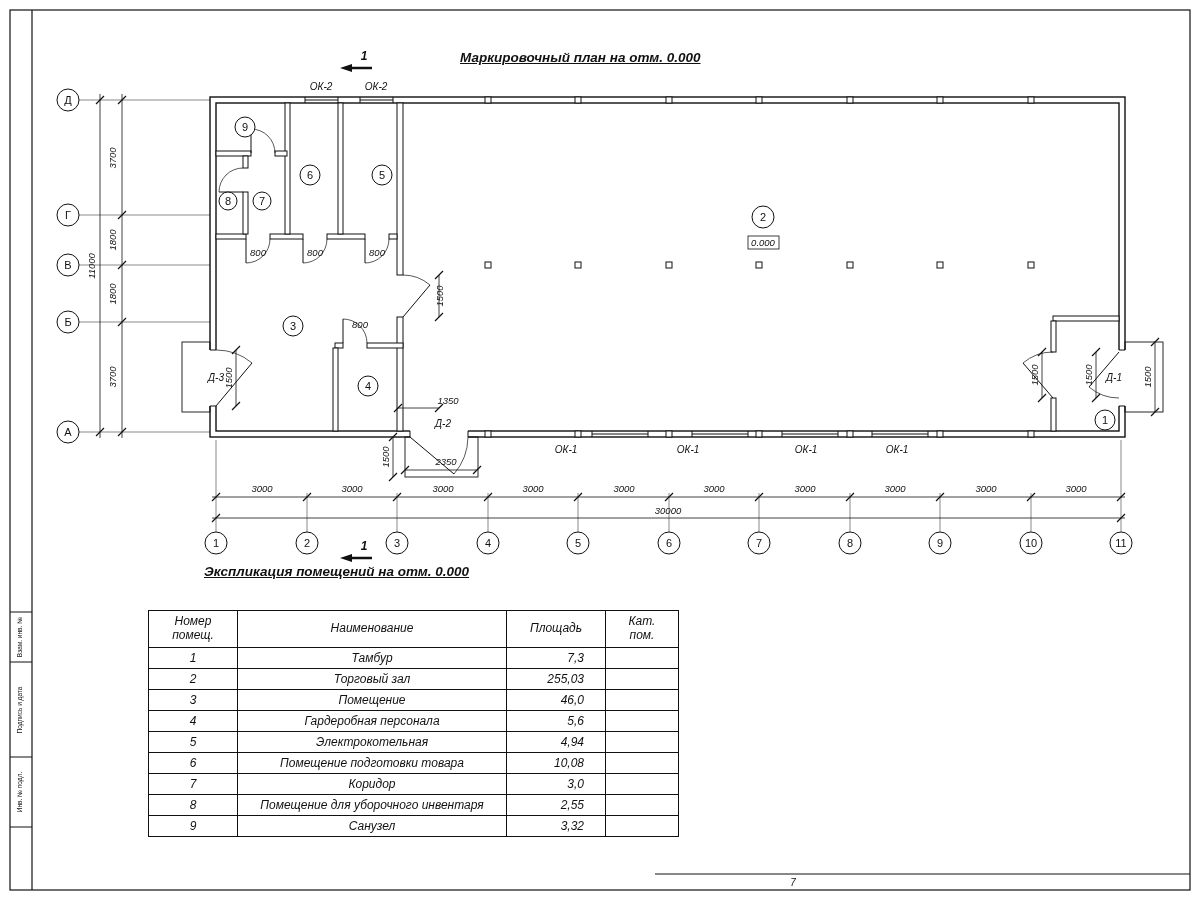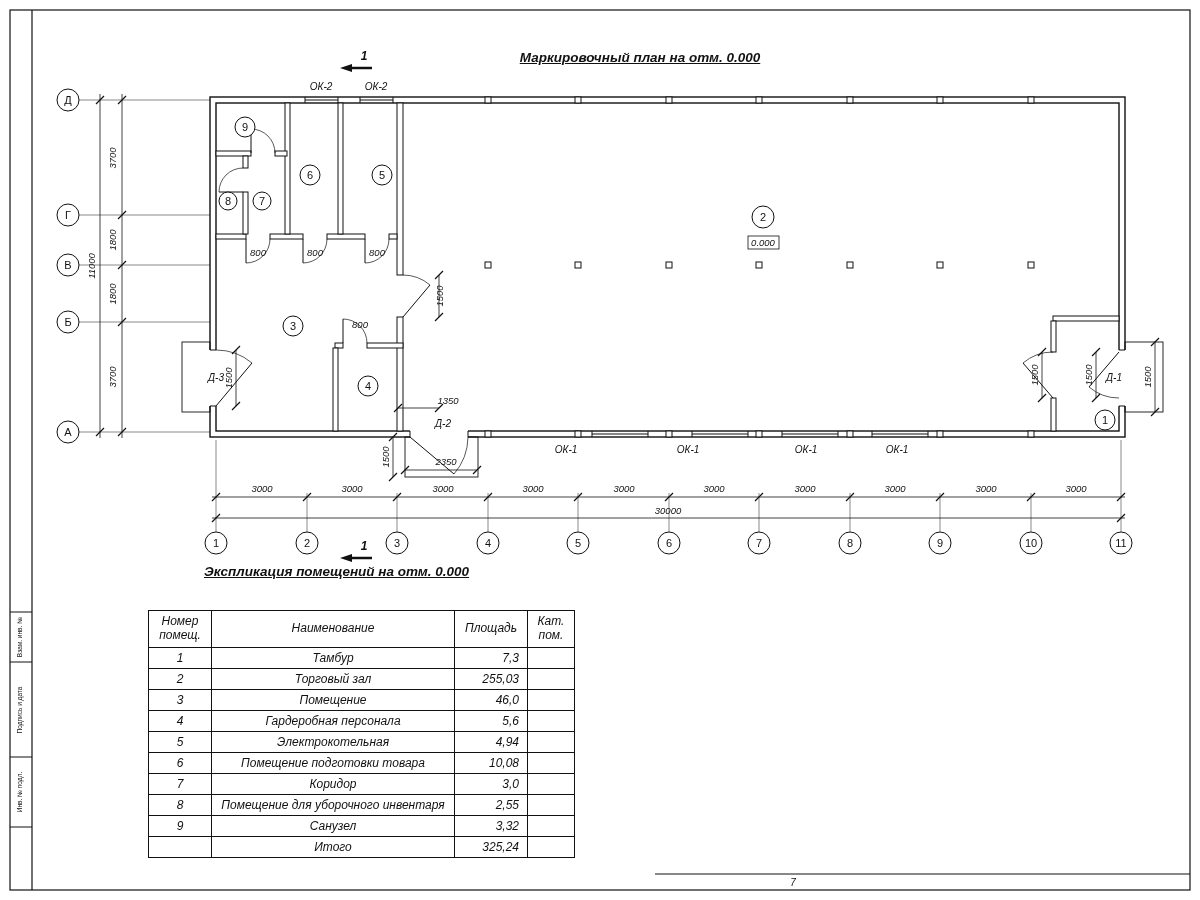--- a/index.html
+++ b/index.html
@@ -8,25 +8,25 @@
   svg{position:absolute;left:0;top:0;}
   svg text{font-family:"Liberation Sans",sans-serif;fill:#111;}
   .t-dim{font-size:9.5px;font-style:italic;}
   .t-axis{font-size:11px;}
   .t-room{font-size:11px;}
   .t-mark{font-size:10px;font-style:italic;}
   .t-sec{font-size:12px;font-style:italic;font-weight:bold;}
   .t-stamp{font-size:6.5px;}
   .title{position:absolute;font-weight:bold;font-style:italic;font-size:13.5px;color:#111;
          text-decoration:underline;white-space:nowrap;}
-  #plan-title{left:460px;top:50px;width:360px;text-align:center;}
+  #plan-title{left:460px;top:50px;width:360px;}
   #schedule-title{left:204px;top:564px;}
   table.expl{position:absolute;left:148px;top:610px;border-collapse:collapse;color:#111;}
   table.expl th, table.expl td{border:1px solid #111;font-weight:normal;font-style:italic;
-         font-size:12px;padding:0 8px;background:#fff;}
+         font-size:12px;padding:0 21px;background:#fff;}
   table.expl th{text-align:center;height:36px;line-height:1.15;}
   table.expl td{height:20px;}
   .c-num{width:46px;text-align:center;}
   .c-name{width:226px;text-align:center;}
   .c-area{width:56px;text-align:right;}
   .c-cat{width:30px;}
 </style>
 </head>
 <body>
 
@@ -359,22 +359,16 @@
       <td class="c-name">Помещение для уборочного инвентаря</td>
       <td class="c-area">2,55</td>
       <td class="c-cat"></td>
     </tr>
     <tr>
       <td class="c-num">9</td>
       <td class="c-name">Санузел</td>
       <td class="c-area">3,32</td>
       <td class="c-cat"></td>
     </tr>
-    <tr>
-      <td class="c-num"></td>
-      <td class="c-name">Итого</td>
-      <td class="c-area">325,24</td>
-      <td class="c-cat"></td>
-    </tr>
   </tbody>
 </table>
 
 </div>
 
 </body></html>

